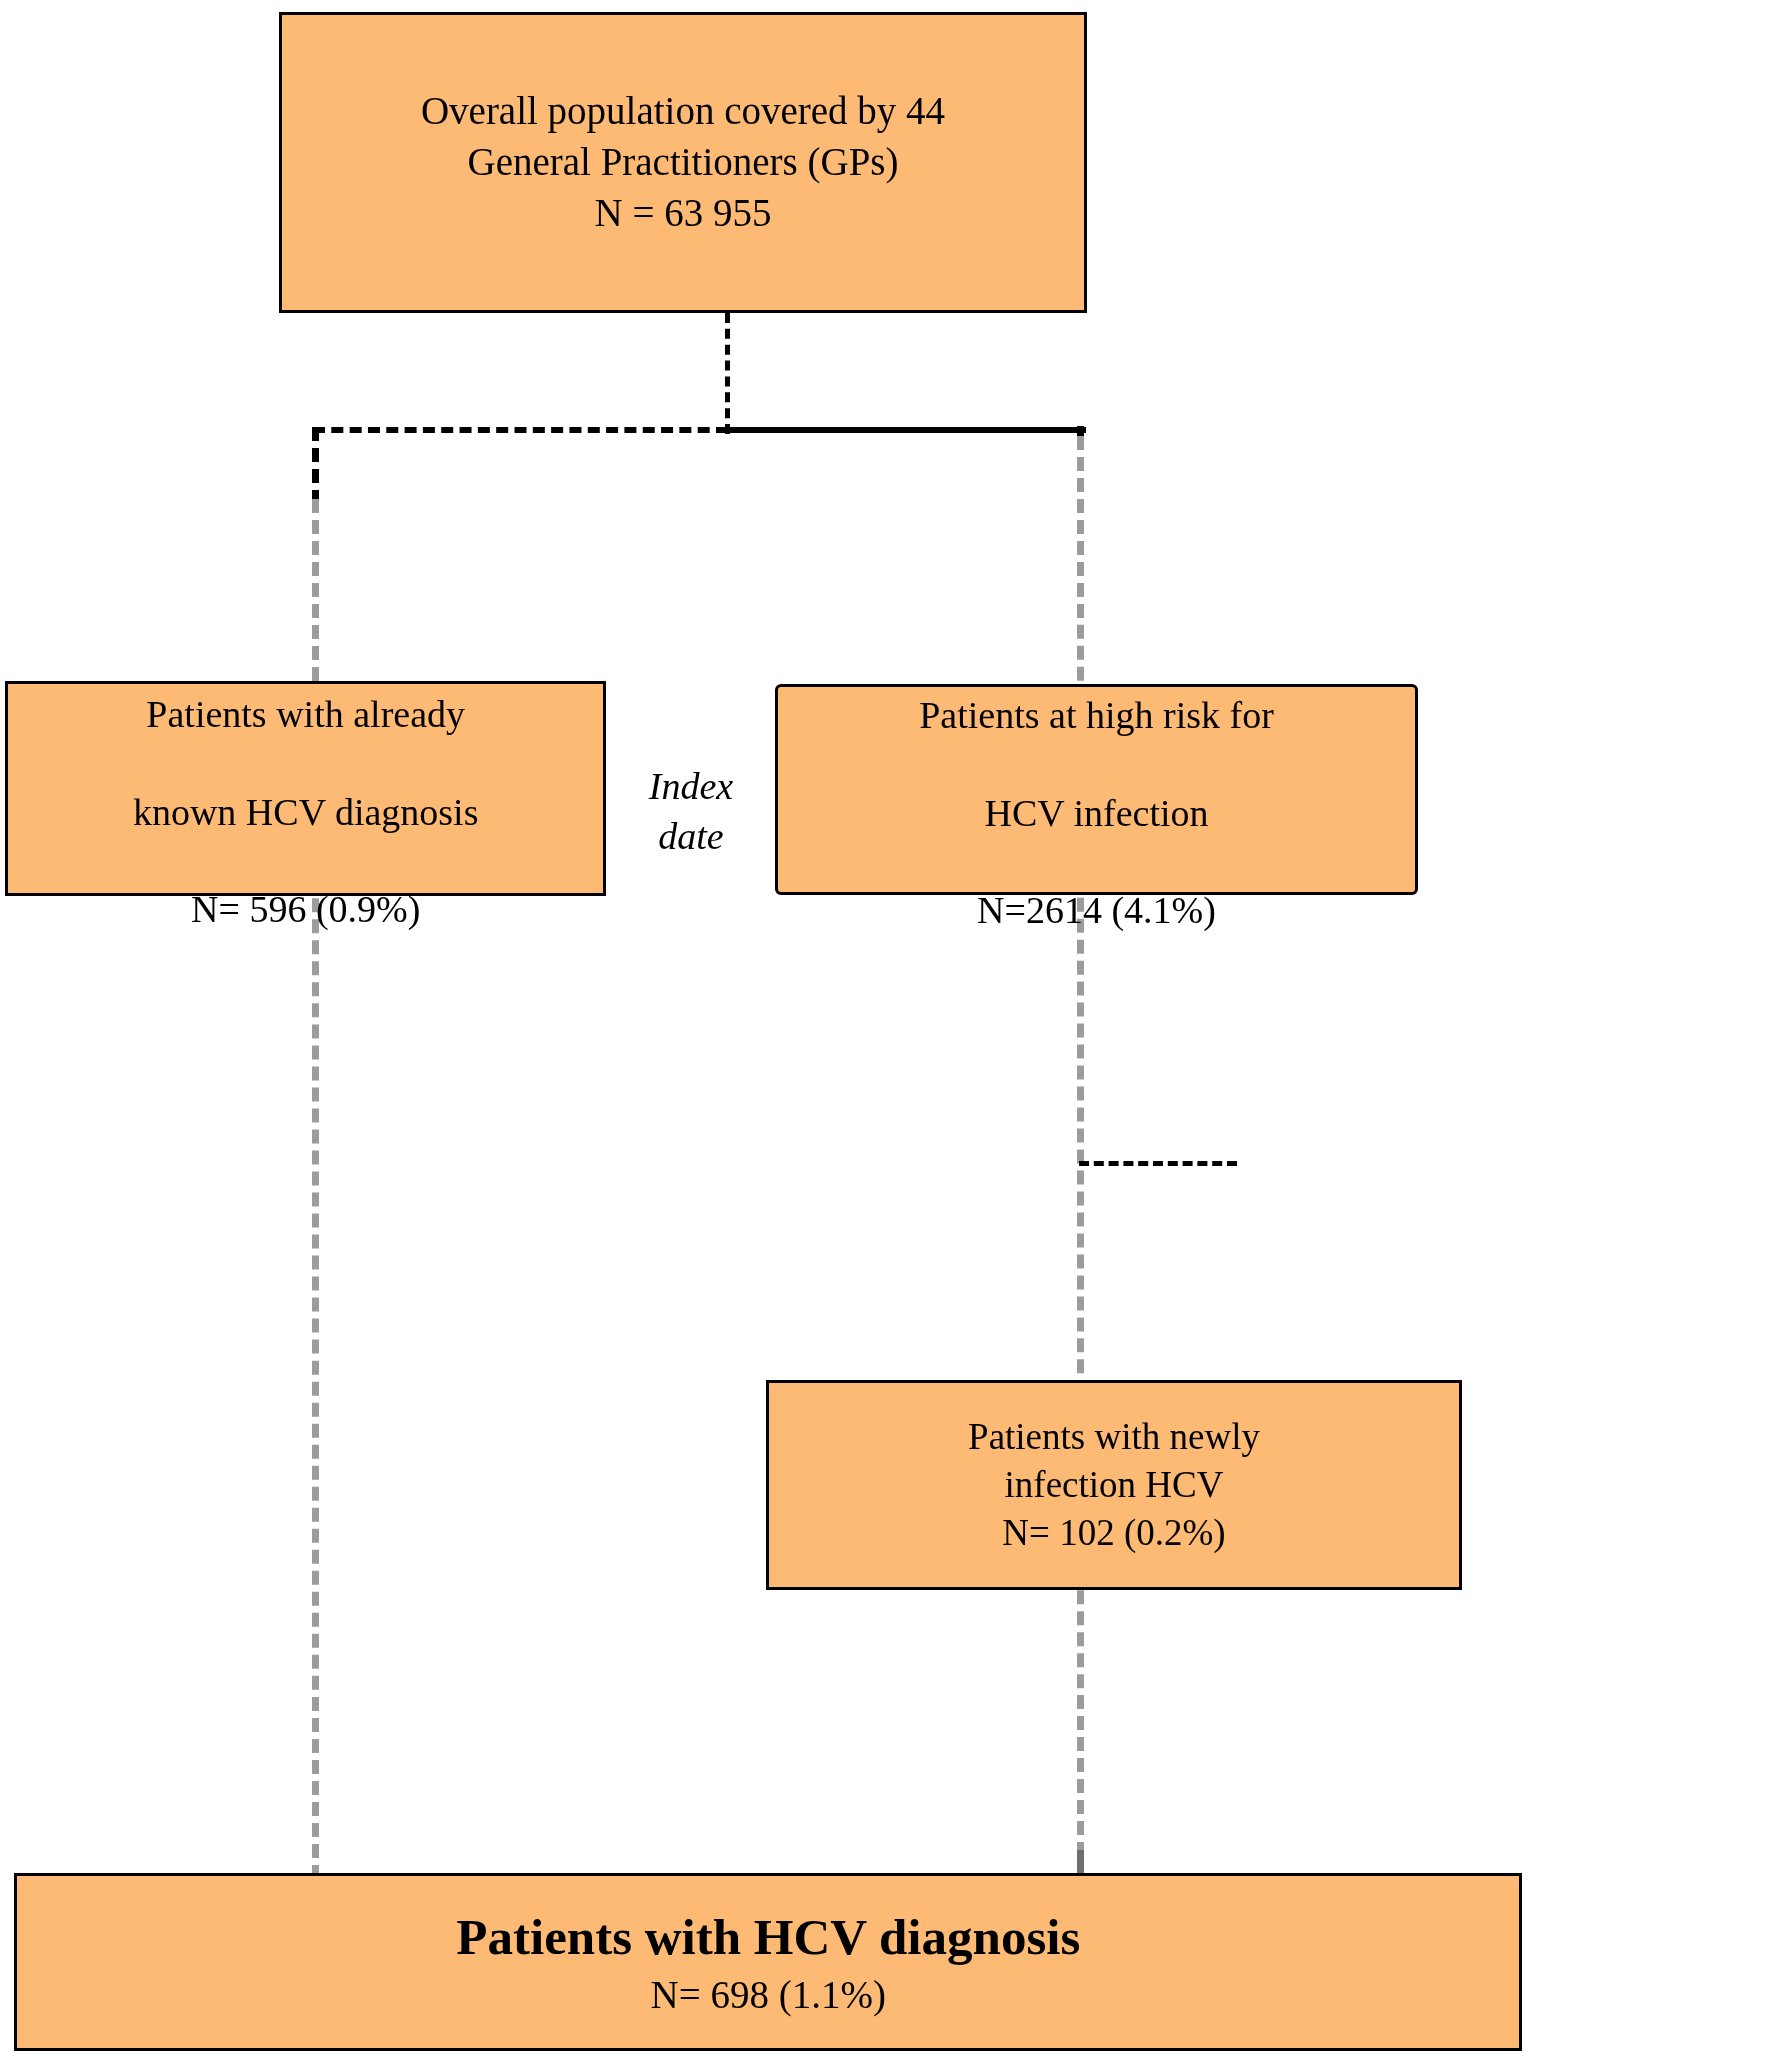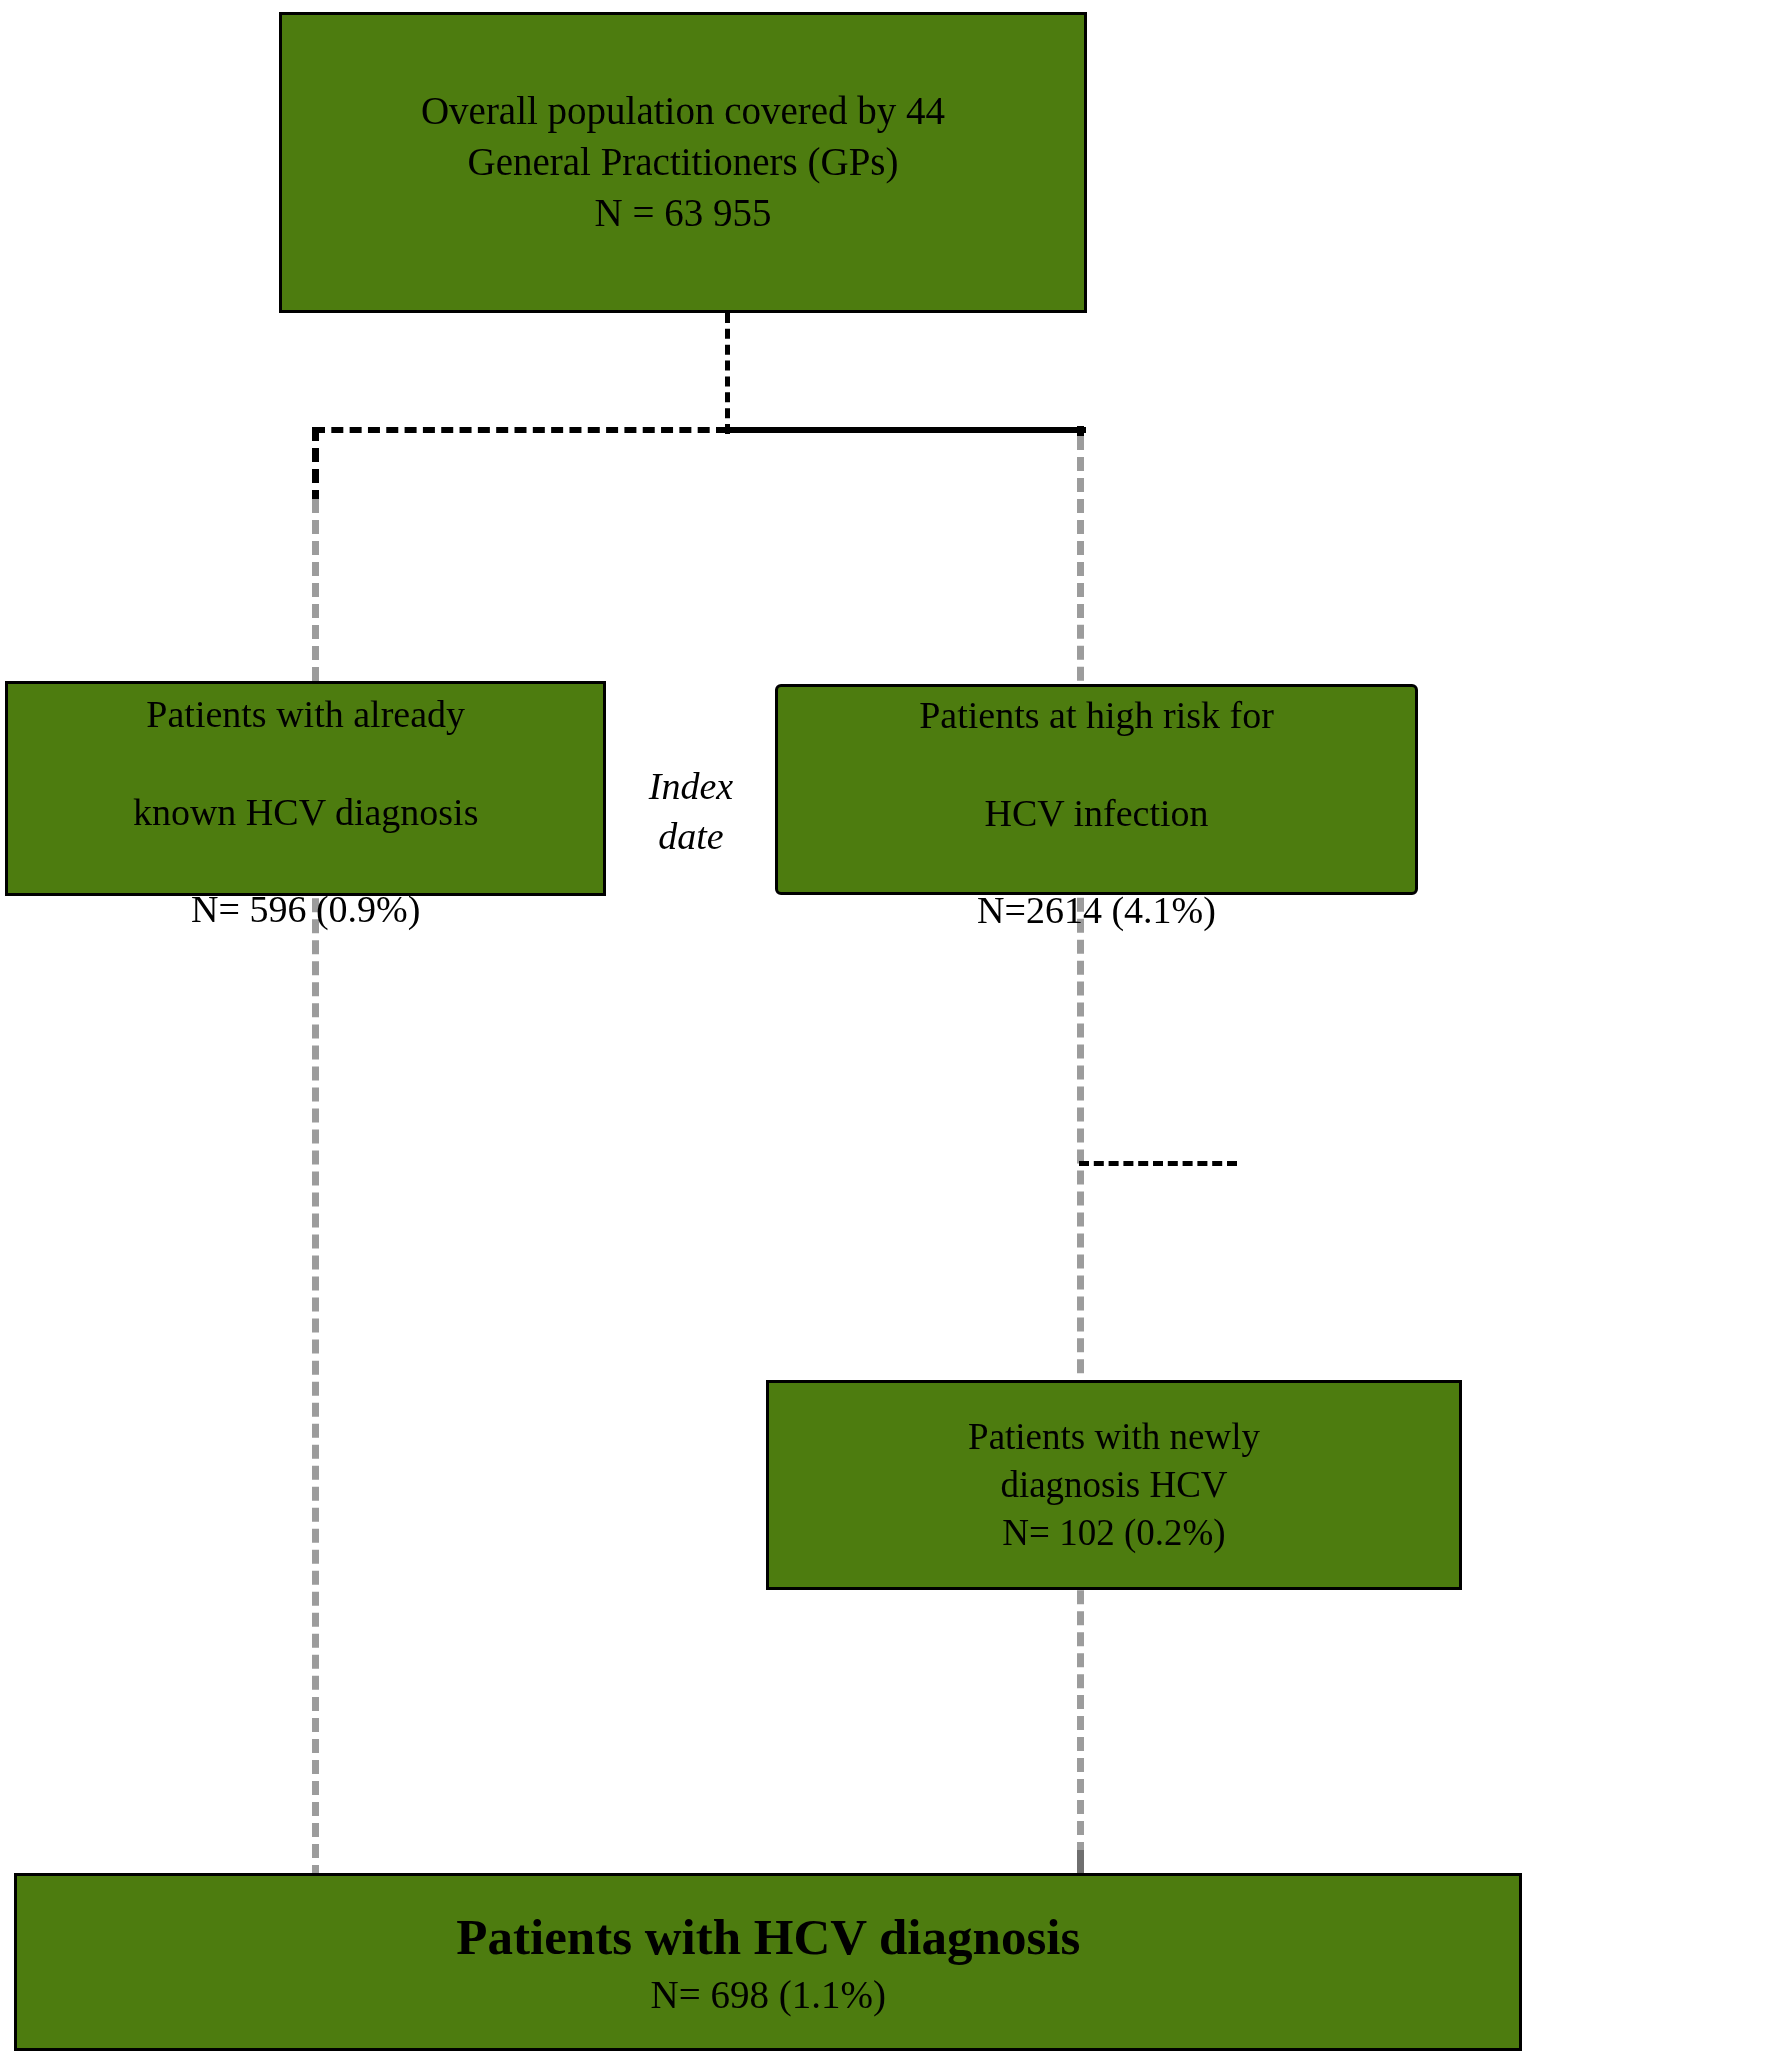--- a/index.html
+++ b/index.html
@@ -14,21 +14,21 @@
     background: #ffffff;
     font-family: "Liberation Serif", "DejaVu Serif", serif;
     overflow: hidden;
   }
 
   
   .node {
     position: absolute;
     box-sizing: border-box;
     border: 3.9px solid #000000;
-    background: #4d7c0f;
+    background: #fdba74;
     display: flex;
     flex-direction: column;
     align-items: center;
     justify-content: center;
     text-align: center;
     color: #000000;
     z-index: 5;
   }
   .node .line {
     display: block;
@@ -179,21 +179,21 @@
 
   <div class="node" id="node-highrisk">
     <span class="line fs-mid">Patients at high risk for</span>
     <span class="line fs-mid">HCV infection</span>
     <span class="line fs-mid">N=2614 (4.1%)</span>
   </div>
 
 
   <div class="node" id="node-newly">
     <span class="line fs-small">Patients with newly</span>
-    <span class="line fs-small">diagnosis HCV</span>
+    <span class="line fs-small">infection HCV</span>
     <span class="line fs-small">N= 102 (0.2%)</span>
   </div>
 
   <div class="node" id="node-final">
     <span class="line fs-final-title">Patients with HCV diagnosis</span>
     <span class="line fs-final-num">N= 698 (1.1%)</span>
   </div>
 
 </div>
 

